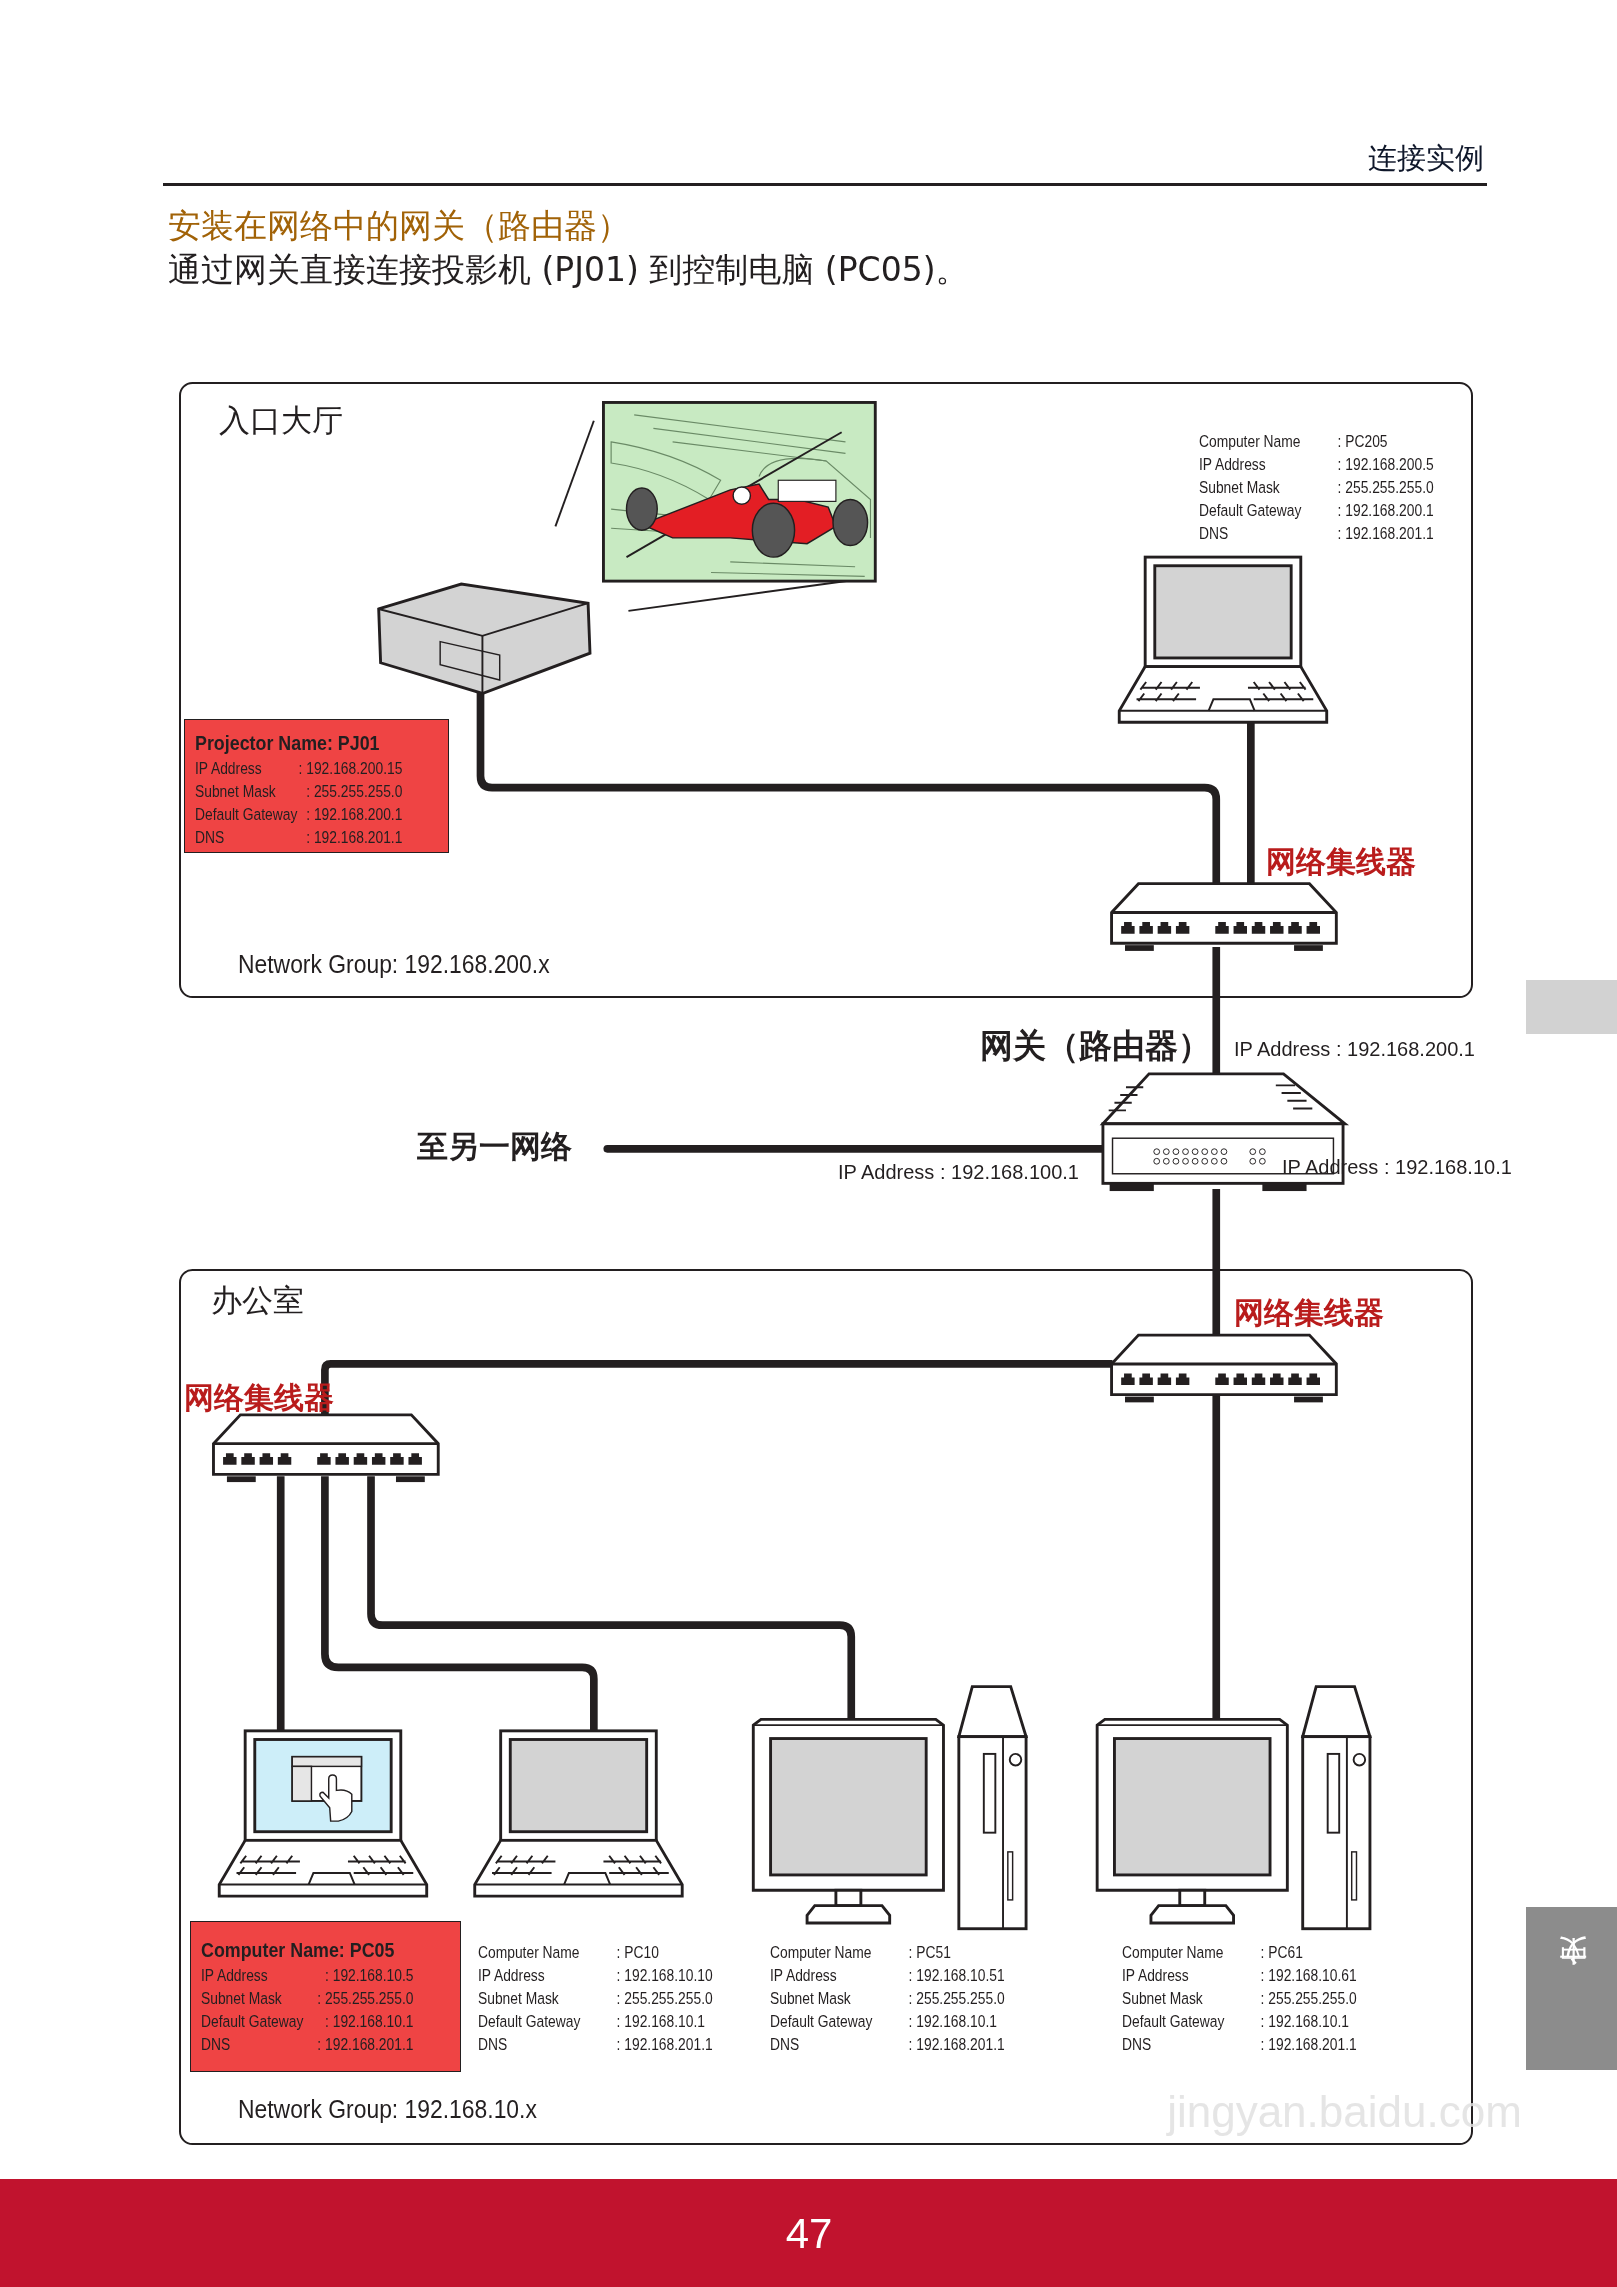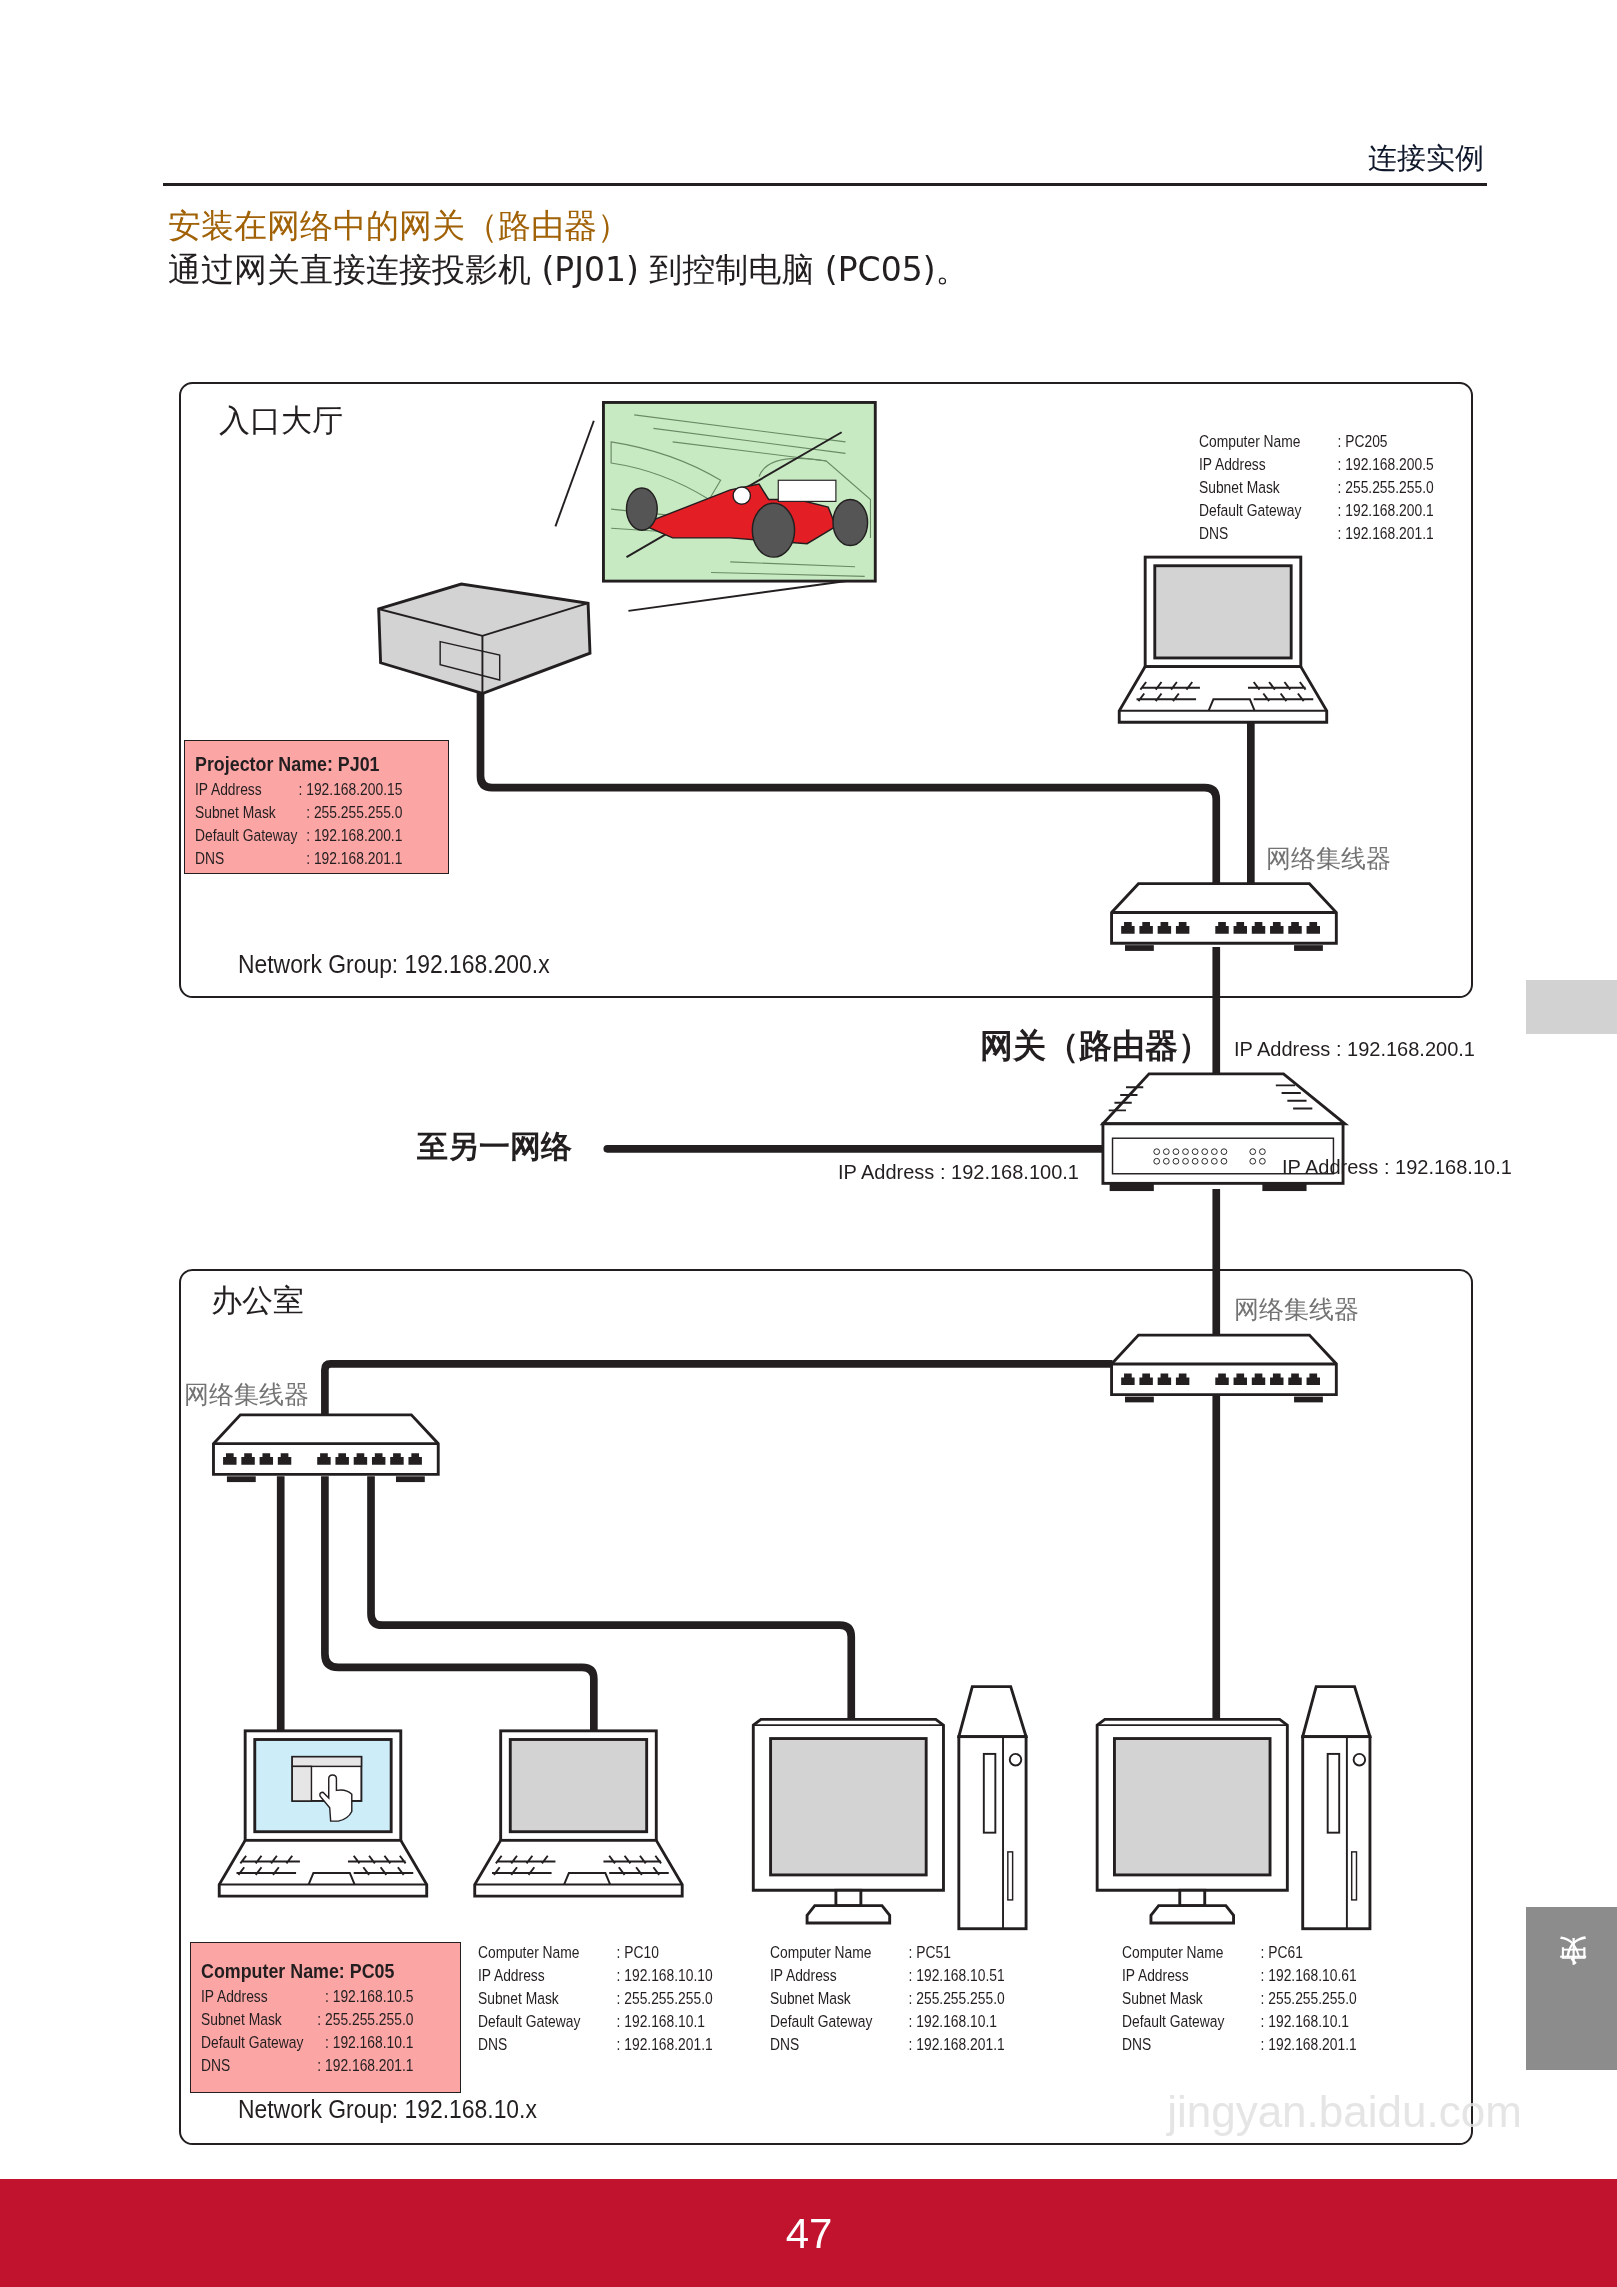--- a/index.html
+++ b/index.html
@@ -12,22 +12,22 @@
   #heading-2 { left:168px; top:248px; font-size:33px; color:#231f20; }
   .group-box { border:2.9px solid #231f20; border-radius:13.4px; background:transparent; }
   #group-lobby { left:179px; top:382px; width:1290px; height:612px; }
   #group-office { left:179px; top:1269px; width:1290px; height:872px; }
   .group-label { font-size:31px; color:#231f20; }
   .netgroup { font-family:"Liberation Sans", sans-serif; font-size:26px; color:#231f20; transform:scaleX(0.88); transform-origin:left top; }
   .info { font-family:"Liberation Sans", sans-serif; font-size:16.3px; line-height:23px; color:#231f20; transform:scaleX(0.85); transform-origin:left top; }
   .info .row { display:flex; white-space:nowrap; }
   .info .k { width:163px; }
   .info .title { font-weight:bold; font-size:21px; line-height:29px; }
-  .info-box { border:1.9px solid #231f20; background:#fca5a5; padding:7.7px 9.6px;margin-top:21px; }
-  .hub-label { font-size:25px; font-weight:normal; color:#737373; }
+  .info-box { border:1.9px solid #231f20; background:#ef4444; padding:7.7px 9.6px; }
+  .hub-label { font-size:30px; font-weight:bold; color:#b91c1c; }
   .ip-label { font-family:"Liberation Sans", sans-serif; font-size:20px; color:#231f20; }
   #router-label { font-size:33px; font-weight:bold; }
   #other-net-label { font-size:31px; font-weight:bold; }
   #side-tab-gray { left:1526px; top:980px; width:92px; height:54px; background:#d2d2d2; }
   #side-tab-lang { left:1526px; top:1907px; width:92px; height:163px; background:#8c8c8c; color:#fff;
                    display:flex; align-items:center; justify-content:center; }
   #side-tab-lang span { writing-mode:vertical-rl; transform:rotate(180deg); font-size:29px; color:#fff; }
   #footer-band { left:0; top:2179px; width:1618px; height:109px; background:#c1132e; }
   #page-number { left:0; top:2210px; width:1618px; text-align:center; font-family:"Liberation Sans", sans-serif; font-size:42px; color:#fff; }
   #watermark { left:1143px; top:2070px; width:403px; text-align:center; color:rgba(200,200,200,0.75); }

